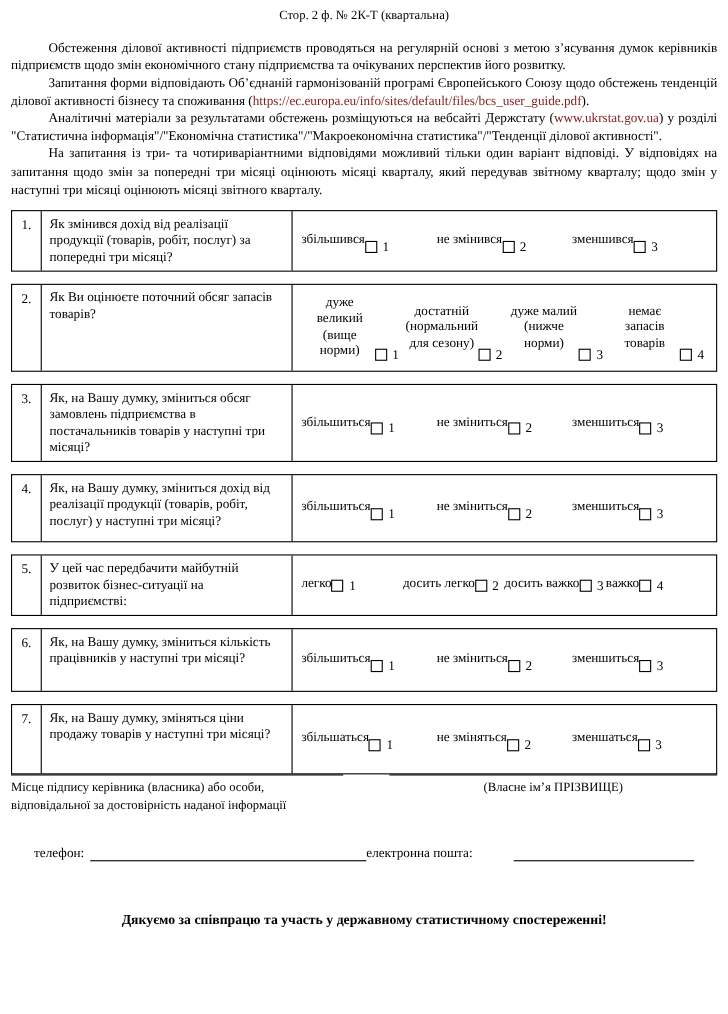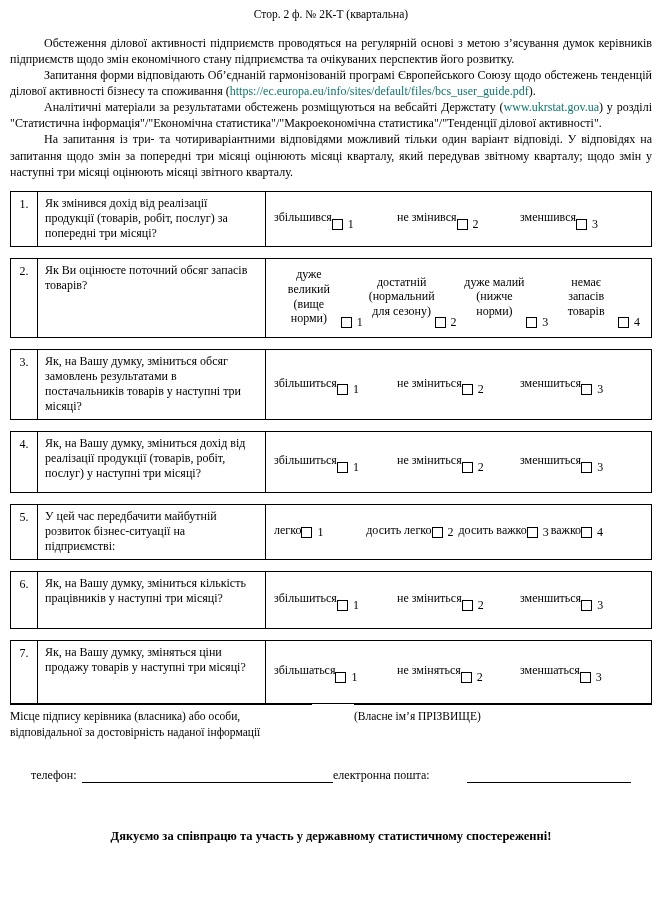--- a/index.html
+++ b/index.html
@@ -8,21 +8,21 @@
     font-family:"Liberation Serif","DejaVu Serif",serif;
     font-size:12px;color:#000;
     -webkit-font-smoothing:antialiased;
   }
   .page{box-sizing:border-box;width:662px;height:922px;padding:8px 10px 0 10px;}
   .page-header{text-align:center;font-size:11.5px;}
   .doc-title{text-align:center;font-weight:bold;font-size:13.5px;margin-top:16px;}
   .intro{margin-top:15px;}
   .intro p{margin:0;text-align:justify;text-indent:34px;line-height:1.34;}
   .instruction{margin-top:16px;}
-  .doclink{color:#0f766e;text-decoration:none;}
+  .doclink{color:#7f1d1d;text-decoration:none;}
   
   .qtable{display:flex;border:1.5px solid #000;margin-top:11px;box-sizing:border-box;background:#fff;}
   .qnum{width:27px;border-right:1.5px solid #000;text-align:center;padding-top:5px;box-sizing:border-box;flex:none;}
   .qtext{width:228px;border-right:1.5px solid #000;padding:4px 8px 4px 7px;box-sizing:border-box;line-height:1.27;flex:none;}
   .qopts{flex:1;display:flex;align-items:stretch;padding:5px 8px 7px 8px;}
   .opt{flex:1;display:flex;flex-direction:row;align-items:center;text-align:center;line-height:1.22;}
   .opt-ctl{margin-top:13px;display:flex;align-items:center;}
   .cb{width:11px;height:11px;border:1.3px solid #000;display:inline-block;background:#fff;box-sizing:border-box;}
   .cbnum{margin-left:5px;}
   .q1{min-height:56px;}
@@ -31,21 +31,21 @@
   .q4{min-height:62px;}
   .q5{min-height:56px;}
   .q6{min-height:58px;}
   .q7{min-height:64px;}
   .q2 .opt{padding:0 3px;}
   .q2 .opt-ctl{margin-top:auto;padding-top:7px;}
   .q5 .opt-ctl{margin-top:3px;}
   
   .sig-row{display:flex;justify-content:space-between;}
   .sig-col-left{width:302px;}
-  .sig-col-right{width:298px;text-align:left;}
+  .sig-col-right{width:298px;text-align:center;}
   .sig-line{border-top:1px solid #000;height:0;margin-bottom:3px;}
   .sig-note{font-size:11.5px;line-height:1.45;}
   .contact-row{display:flex;justify-content:center;margin-top:27px;align-items:flex-end;}
   .contact-left{width:302px;display:flex;align-items:flex-end;}
   .contact-right{width:298px;display:flex;align-items:flex-end;gap:32px;}
   .fill-line{border-bottom:1px solid #000;flex:1;height:13px;margin-left:5px;}
   .thanks{text-align:center;font-weight:bold;font-size:12.5px;margin-top:46px;}
 </style>
 </head>
 <body>
@@ -120,21 +120,21 @@
         <div class="opt-ctl">
             <span class="cb"></span>
             <span class="cbnum">4</span>
           </div>
       </div>
     </div>
   </div>
 
   <div class="qtable q3">
     <div class="qnum">3.</div>
-    <div class="qtext">Як, на Вашу думку, зміниться обсяг замовлень результатами в постачальників товарів у наступні три місяці?</div>
+    <div class="qtext">Як, на Вашу думку, зміниться обсяг замовлень підприємства в постачальників товарів у наступні три місяці?</div>
     <div class="qopts">
       <div class="opt">
         <div>збільшиться</div>
         <div class="opt-ctl">
             <span class="cb"></span>
             <span class="cbnum">1</span>
           </div>
       </div>
       <div class="opt">
         <div>не зміниться</div>

